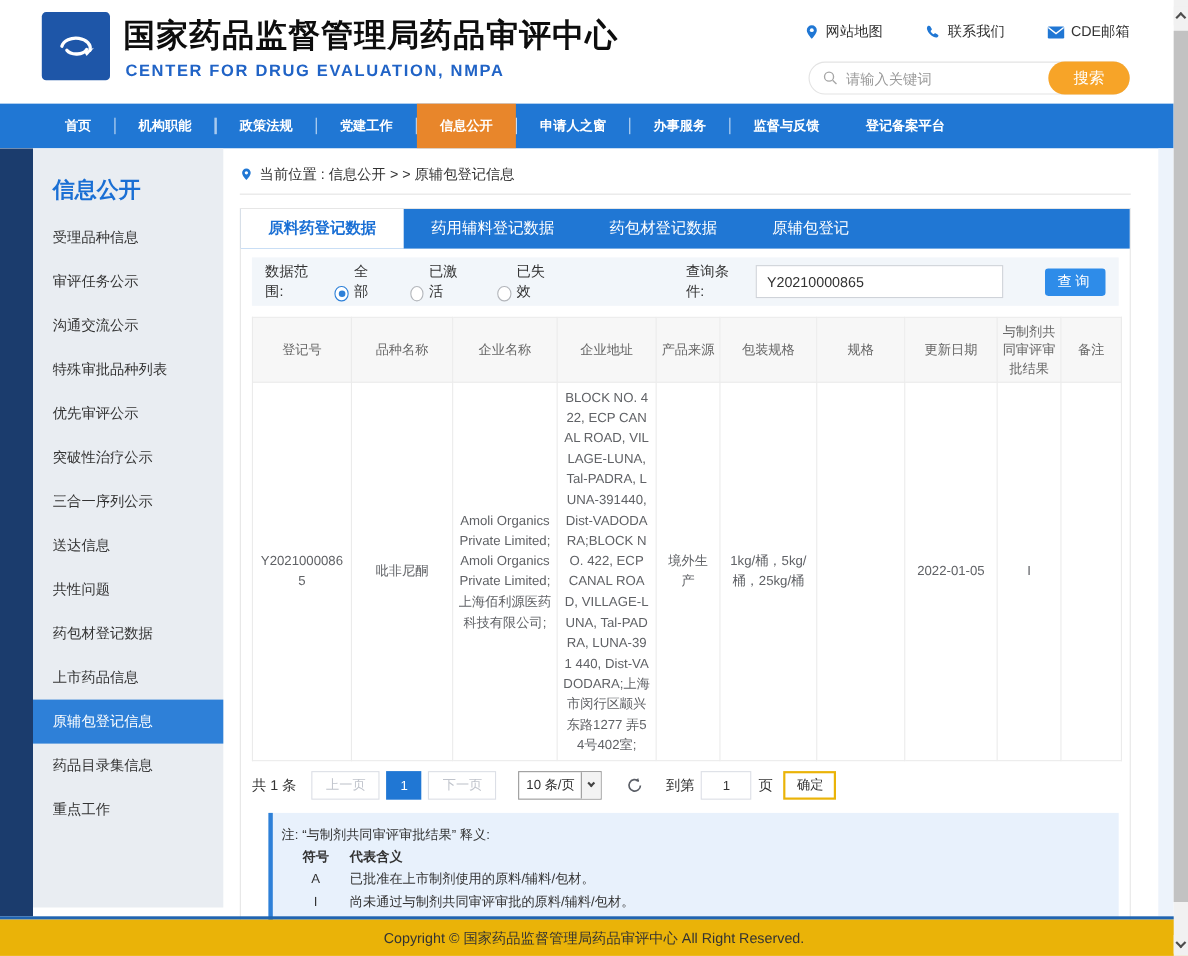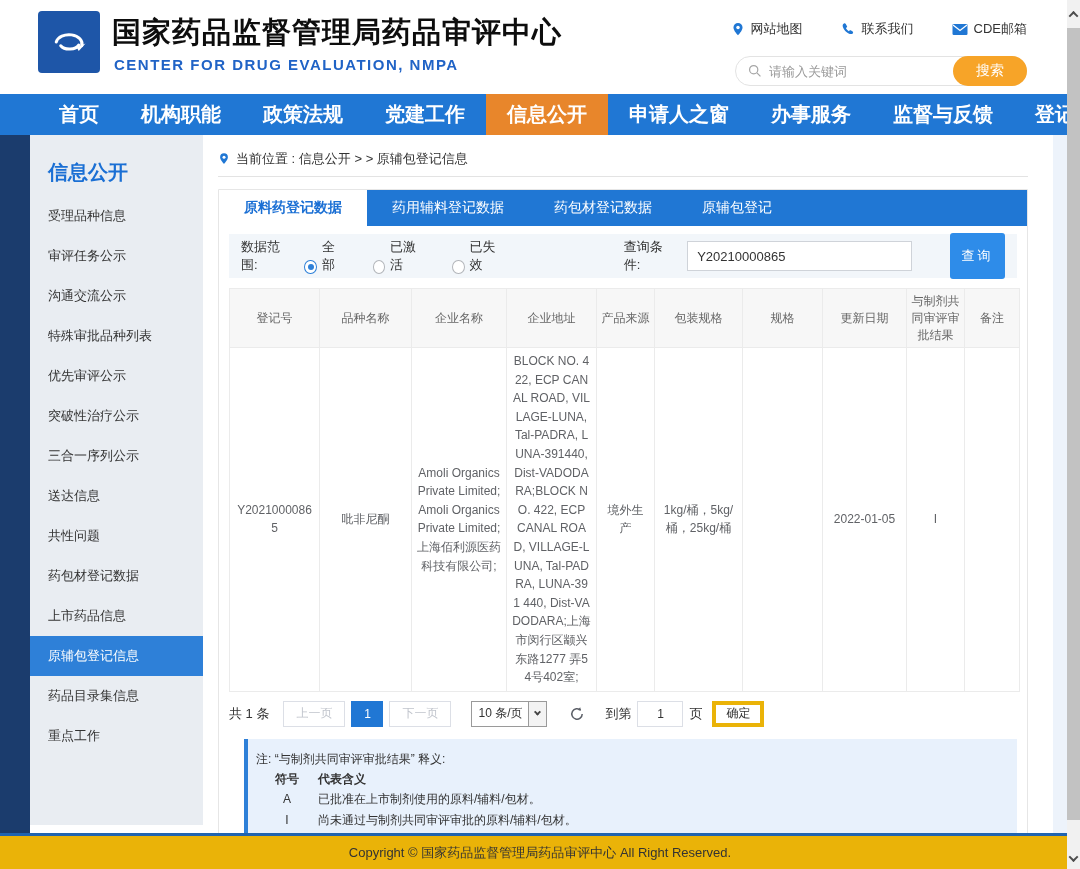--- a/index.html
+++ b/index.html
@@ -27,21 +27,21 @@
   .quick-links { position:absolute; right:40px; top:20px; display:flex; gap:38px; }
   .qlink { display:flex; align-items:center; gap:6px; font-size:13px; color:#333; cursor:pointer; }
   .search-wrap { position:absolute; right:40px; top:56px; width:292px; height:30px; }
   .search-box { width:292px; height:30px; border:1px solid #e3e3e3; border-radius:15px; background:#fff; display:flex; align-items:center; padding-left:12px; }
   .search-box input { border:none; outline:none; font-size:13px; color:#333; width:180px; margin-left:7px; font-family:inherit; background:transparent; }
   .search-box input::placeholder { color:#9a9a9a; }
   .search-btn { position:absolute; right:0; top:0; width:74px; height:30px; border:none; border-radius:15px; background:#f7a428; color:#fff; font-size:14px; cursor:pointer; font-family:inherit; }
 
   
   .navbar { height:41px; background:#2077d4; display:flex; align-items:stretch; padding-left:38px; }
-  .nav-item { display:flex; align-items:center; padding:16px 21px; color:#fff; font-size:20px; font-weight:bold; cursor:pointer; white-space:nowrap; }
+  .nav-item { display:flex; align-items:center; padding:16px 21px; color:#fff; font-size:12px; font-weight:bold; cursor:pointer; white-space:nowrap; }
   .nav-item.active { background:#e8862b; }
   .nav-sep { width:1px; background:rgba(255,255,255,.75); margin:13px 0; }
 
   
   .main { position:relative; height:698px; background:#fff; }
   .navy-strip { position:absolute; left:0; top:0; width:30px; height:698px; background:#1b3c6d; }
   .blue-strip-r { position:absolute; right:0; top:0; width:14px; height:698px; background:#edf3fb; }
 
   
   .sidebar { position:absolute; left:30px; top:0; width:173px; height:690px; background:#e9edf2; }
@@ -57,37 +57,37 @@
   .tab { display:flex; align-items:center; padding:0 25px; color:#fff; font-size:14px; cursor:pointer; }
   .tab.active { background:#fff; color:#1a6fd4; font-weight:bold; }
 
   .filter-row { margin:8px 10px 0 10px; height:44px; background:#f2f6fa; display:flex; align-items:center; font-size:13px; color:#333; padding:0 12px; }
   .radio { width:14px; height:14px; border-radius:50%; border:1px solid #b3b6bb; background:#fff; display:inline-block; margin-right:5px; vertical-align:-3px; }
   .radio.checked { border:1px solid #2e80d8; position:relative; }
   .radio.checked::after { content:""; position:absolute; left:3px; top:3px; width:6px; height:6px; border-radius:50%; background:#2e80d8; }
   .radio-opt { display:flex; align-items:flex-end; margin-right:28px; cursor:pointer; }
   .flabel { margin-right:14px; }
   .query-input { width:250px; height:30px; border:1px solid #cfd3d9; background:#fff; font-size:13px; color:#333; padding:0 9px; font-family:inherit; outline:none; }
-  .query-btn { margin-left:38px; width:62px; height:46px; background:#2e8ce9; color:#fff; border:none; border-radius:3px; font-size:13px; letter-spacing:3px; cursor:pointer; font-family:inherit; }
+  .query-btn { margin-left:38px; width:62px; height:25px; background:#2e8ce9; color:#fff; border:none; border-radius:3px; font-size:13px; letter-spacing:3px; cursor:pointer; font-family:inherit; }
 
   table.data { border-collapse:collapse; table-layout:fixed; margin:10px 10px 0 10px; width:790px; font-size:12px; }
   table.data th { background:#f7f7f7; color:#666; font-weight:normal; border:1px solid #ebebeb; height:59px; padding:2px 4px; }
   table.data td { border:1px solid #ebebeb; color:#606266; text-align:center; vertical-align:middle; height:330px; padding:4px 5px; word-break:break-all; line-height:1.55; }
 
   .pager { margin:9px 10px 0 10px; display:flex; align-items:center; font-size:13px; color:#333; gap:6px; }
   .pg-btn { height:26px; padding:0 12px; border:1px solid #dcdfe6; background:#fff; display:flex; align-items:center; font-size:12px; cursor:default; }
   .pg-btn.disabled { color:#c0c4cc; }
   .pg-num { width:32px; height:26px; background:#2077d4; color:#fff; display:flex; align-items:center; justify-content:center; font-size:12px; cursor:pointer; }
   .pg-select { margin-left:14px; height:26px; border:1px solid #9a9a9a; background:#fff; display:flex; align-items:center; cursor:pointer; }
   .pg-select .txt { padding:0 6px; font-size:12px; }
   .pg-select .arrow-box { width:18px; height:24px; border-left:1px solid #9a9a9a; background:#f3f3f3; display:flex; align-items:center; justify-content:center; }
   .refresh { margin-left:16px; cursor:pointer; display:flex; align-items:center; }
   .goto-label { margin-left:14px; }
   .goto-input { width:46px; height:26px; border:1px solid #dcdfe6; text-align:center; font-size:12px; color:#333; font-family:inherit; outline:none; }
-  .confirm-btn { height:26px; padding:0 10px; border:4px solid #eab308; background:#fff; font-size:12px; color:#333; cursor:pointer; font-family:inherit; margin-left:4px; }
+  .confirm-btn { height:26px; padding:0 10px; border:2px solid #eab308; background:#fff; font-size:12px; color:#333; cursor:pointer; font-family:inherit; margin-left:4px; }
 
   .notebox { margin:12px 10px 0 25px; background:#e8f1fc; border-left:4px solid #2e80d8; padding:10px 12px 12px 8px; font-size:12px; color:#333; line-height:1.7; }
   .note-grid { display:grid; grid-template-columns:34px auto; column-gap:14px; margin-left:14px; }
   .note-grid .sym { text-align:center; }
   .note-grid .hdr { font-weight:bold; }
 
   
   .footer { position:absolute; left:0; top:833px; width:1080px; }
   .footer-line { height:3px; background:#2064b0; }
   .footer-text { height:33px; display:flex; align-items:center; justify-content:center; font-size:13px; color:#333; background:#eab308; }

